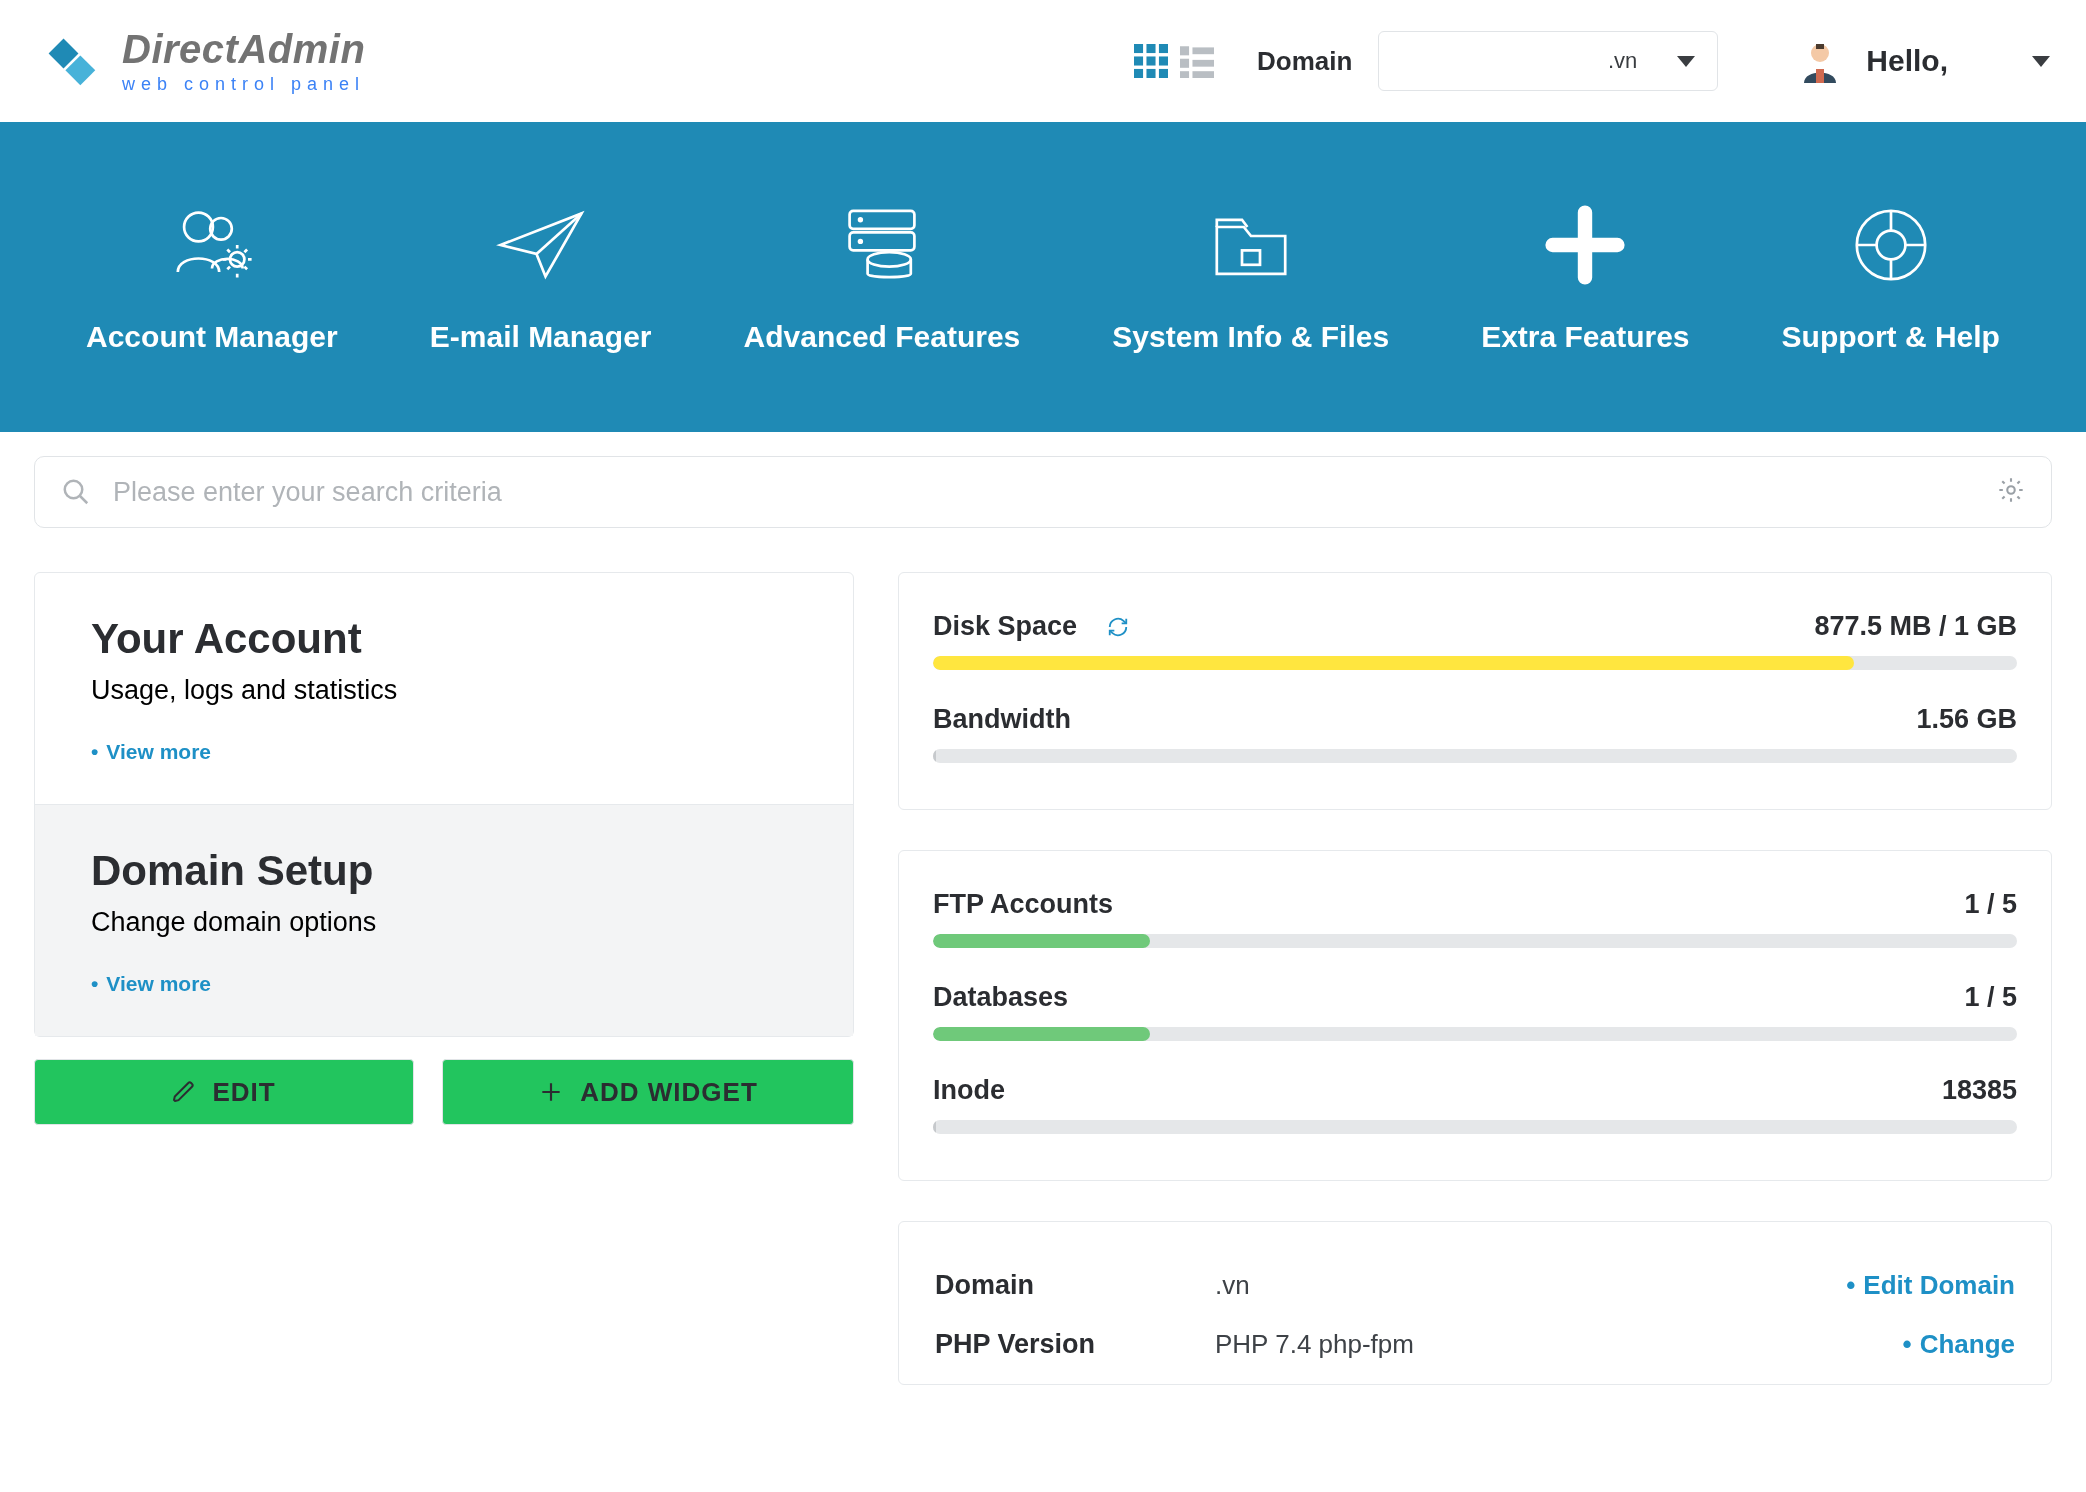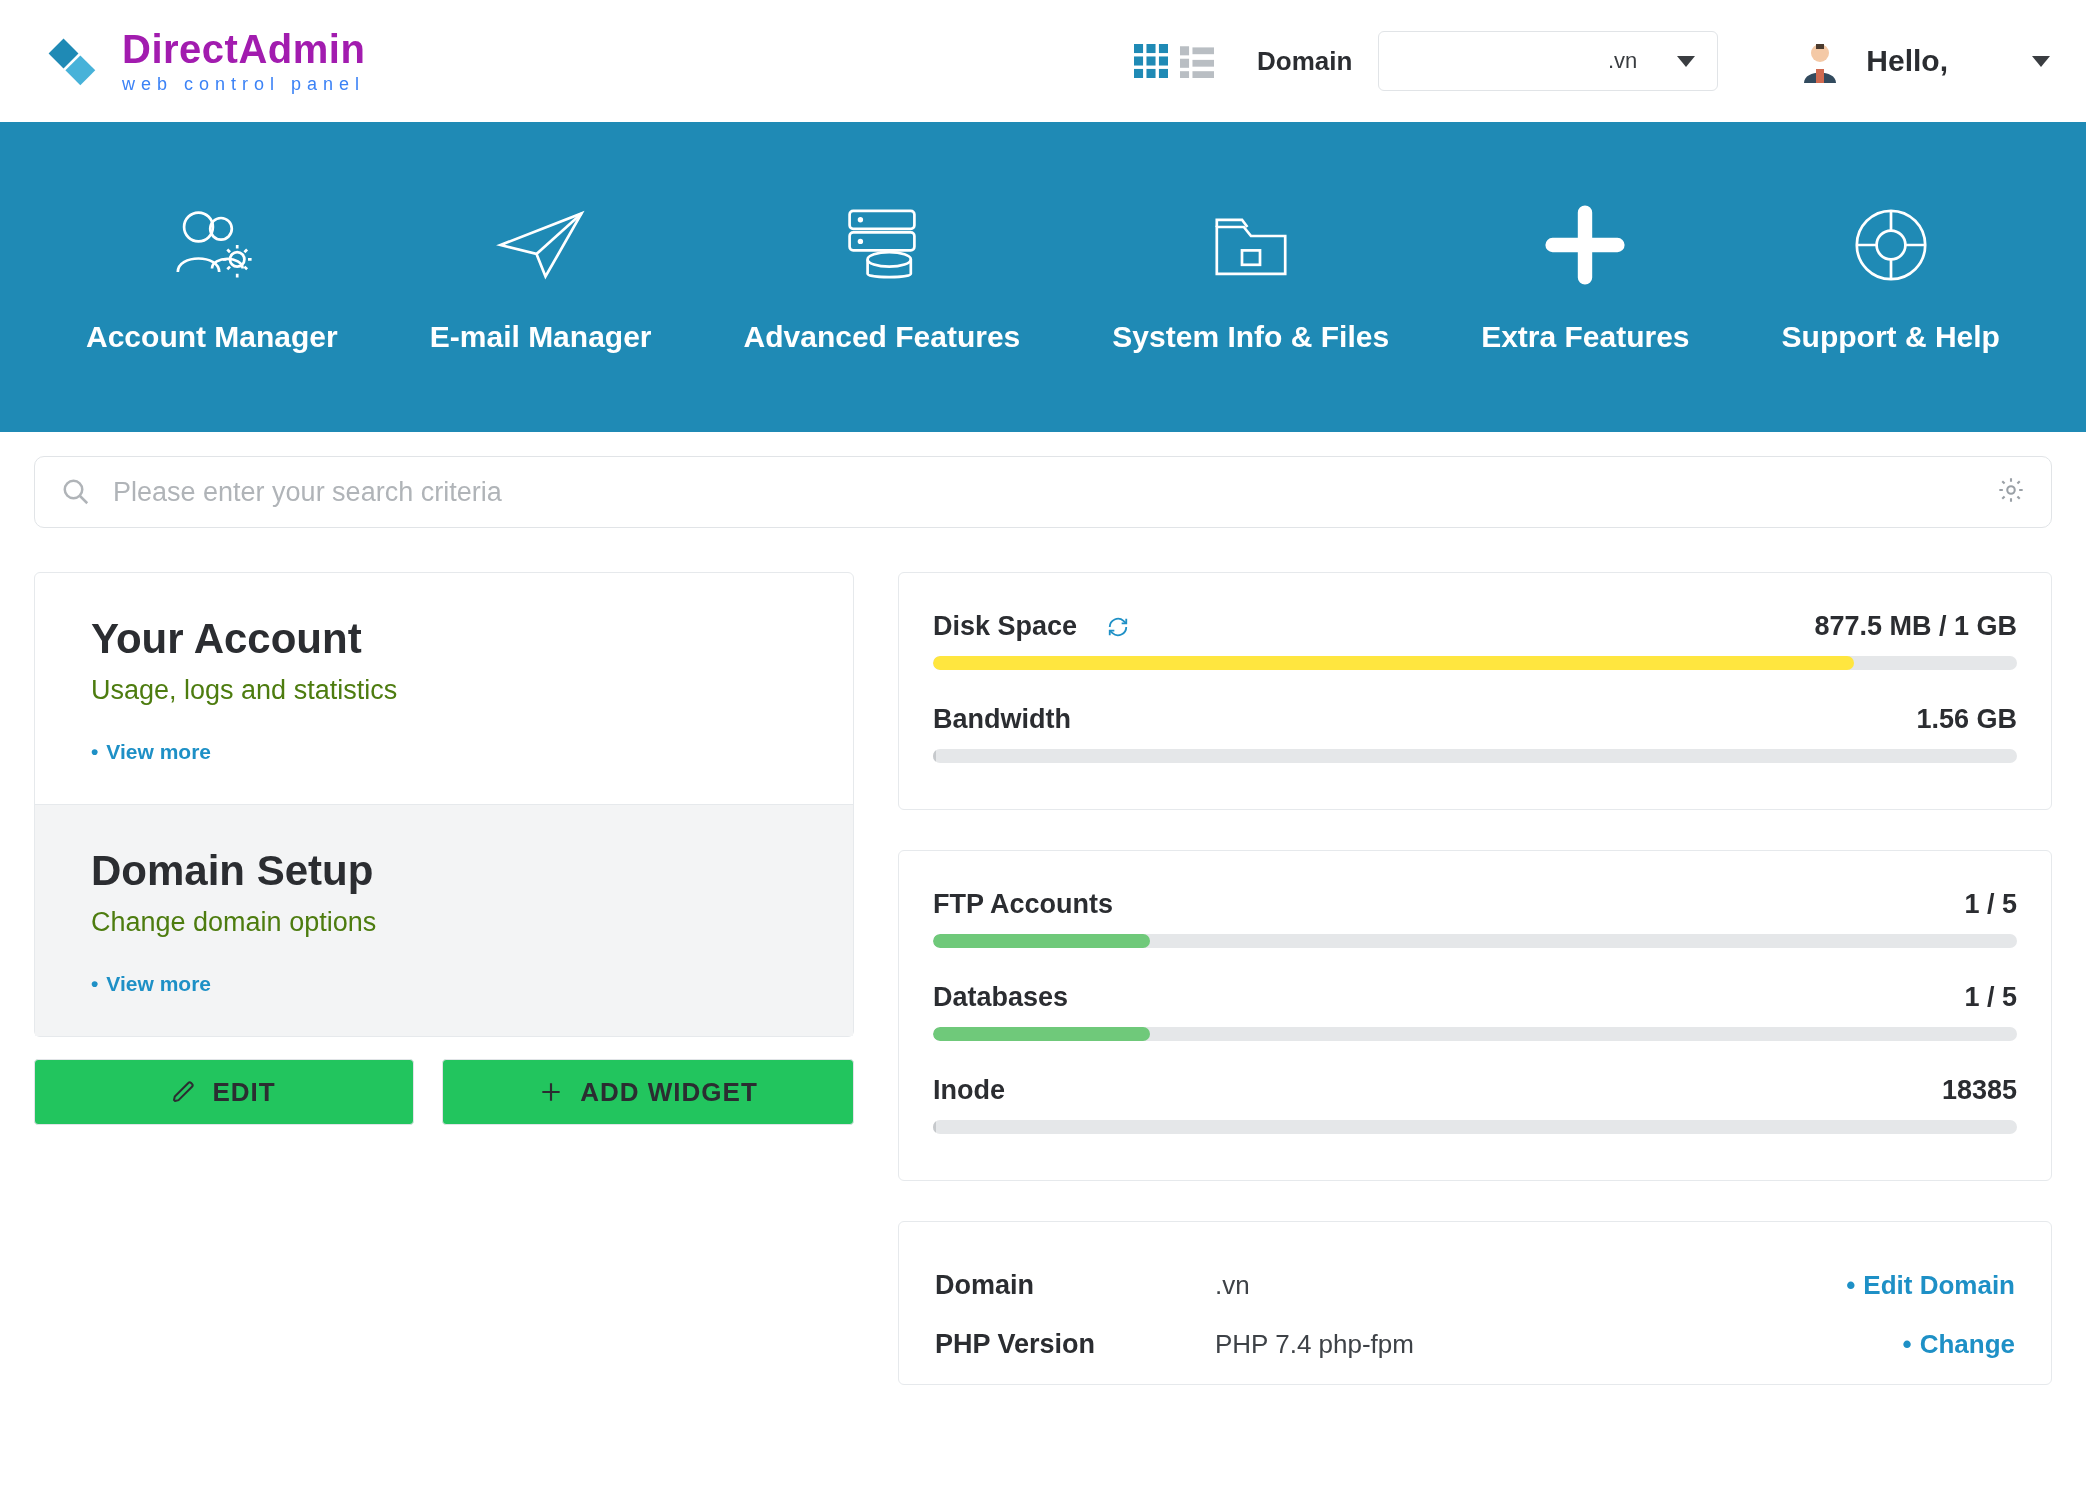--- a/index.html
+++ b/index.html
@@ -25,21 +25,21 @@
   }
   
   .topbar{
     display:flex;
     align-items:center;
     padding:26px 36px 26px 36px;
   }
   .logo{display:flex;align-items:center;gap:16px;}
   .logo-mark{width:70px;height:70px;display:flex;align-items:center;justify-content:center;}
   .logo-text{display:flex;flex-direction:column;line-height:1;}
-  .logo-text .t1{font-size:40px;font-weight:800;color:#a21caf;letter-spacing:0.5px;}
+  .logo-text .t1{font-size:40px;font-weight:800;color:#737373;letter-spacing:0.5px;font-style:italic;}
   .logo-text .t2{font-size:18px;color:#3b82f6;letter-spacing:6px;margin-top:6px;}
   .top-spacer{flex:1;}
   .layout-btns{display:flex;align-items:center;gap:6px;margin-right:40px;}
   .layout-btn{width:40px;height:40px;display:flex;align-items:center;justify-content:center;border-radius:4px;cursor:pointer;}
   .layout-btn.active svg rect{fill:#1f8ab5;}
   .layout-btn svg rect{fill:#b9bec3;}
   .domain-wrap{display:flex;align-items:center;gap:26px;margin-right:80px;}
   .domain-label{font-size:26px;font-weight:700;color:#2b2d31;}
   .domain-select{
     width:340px;height:60px;border:1px solid var(--border);border-radius:6px;
@@ -95,21 +95,21 @@
   .panel{
     border:1px solid var(--panel-border);border-radius:6px;background:#fff;
   }
 
   .card{
     padding:42px 56px 40px 56px;border-bottom:1px solid var(--panel-border);
   }
   .card.last{border-bottom:none;}
   .panel .card.alt{background:var(--hover-bg);}
   .card h2{margin:0 0 12px 0;font-size:42px;font-weight:600;color:#2b2d31;}
-  .card p{margin:0 0 34px 0;font-size:27px;color:#4d7c0f;}
+  .card p{margin:0 0 34px 0;font-size:27px;color:#000000;}
   .viewmore{font-size:21px;font-weight:700;color:var(--link);cursor:pointer;margin-top:32px;}
   .viewmore::before{content:"\2022";margin-right:8px;color:var(--link);}
 
   .btnrow{display:flex;gap:28px;margin-top:22px;}
   .btn{
     flex:1;height:66px;border:1px solid var(--border);border-radius:4px;background:#22c55e;
     display:flex;align-items:center;justify-content:center;gap:16px;cursor:pointer;
     font-size:26px;font-weight:800;color:#2b2d31;letter-spacing:1px;
   }
   .btn svg{stroke:#2b2d31;}

